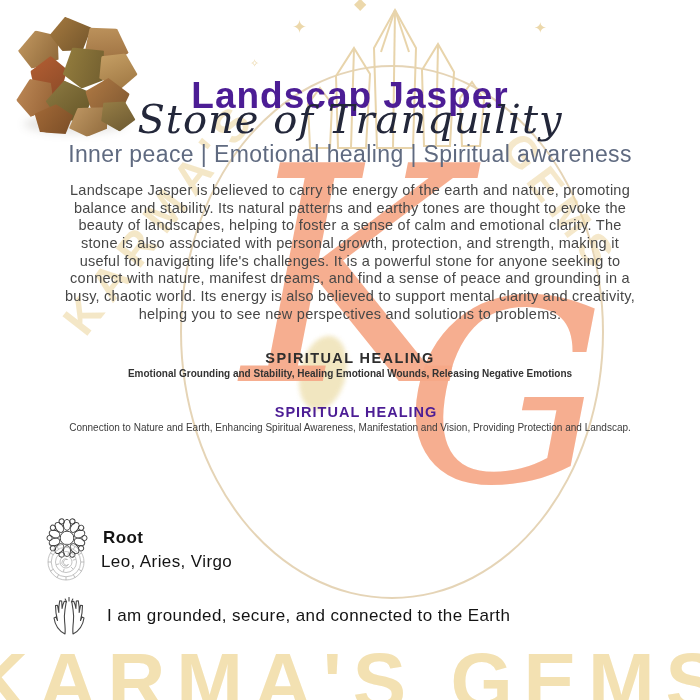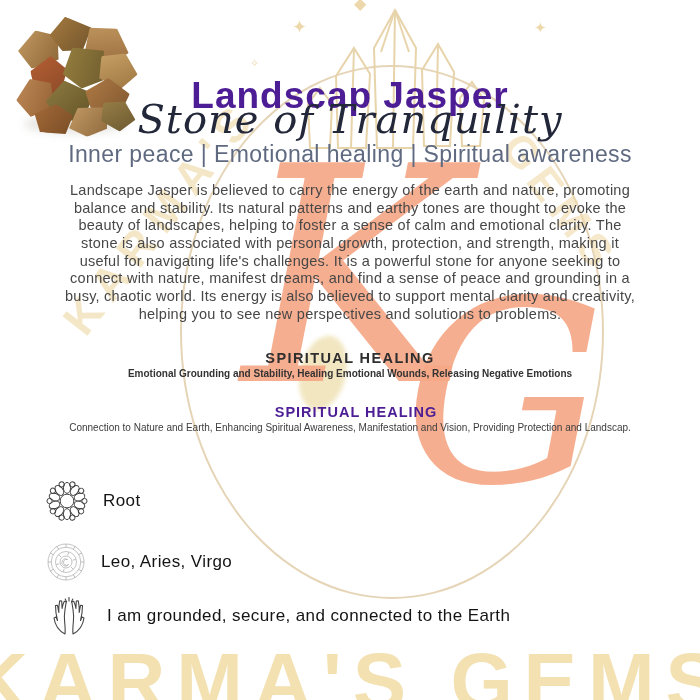--- a/index.html
+++ b/index.html
@@ -67,21 +67,21 @@
   .sec-body{
     position:absolute;left:50%;transform:translateX(-50%);width:620px;margin:0;
     text-align:center;font-size:10px;line-height:1.26;color:#333;
   }
   .emotional-head{top:350px;font-weight:700;}
   .emotional-body{top:368px;font-weight:700;}
   .spiritual-head{top:404px;font-weight:700;letter-spacing:1px;color:#4c1d95;padding-left:6px;}
   .spiritual-body{top:422px;font-weight:400;color:#3c3c3c;}
   .attr-row{position:absolute;left:46px;display:flex;align-items:center;gap:15px;}
   .attr-row .label{font-size:17px;color:#141414;letter-spacing:.4px;}
-  .row-chakra{top:480px;}
+  .row-chakra{top:517px;font-weight:bold;}
   .row-zodiac{top:542px;}
   .row-affirmation{top:596px;}
   
   .footer-brand{
     position:absolute;top:636px;left:50%;transform:translateX(-50%);
     font-size:80px;font-weight:700;letter-spacing:11px;color:#f3e1b2;
     white-space:nowrap;z-index:2;
   }
 </style>
 </head>

